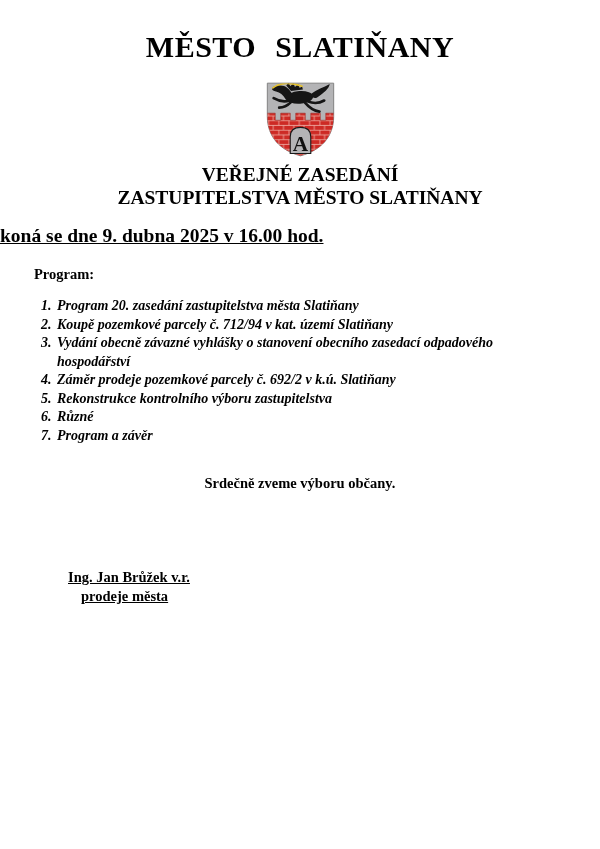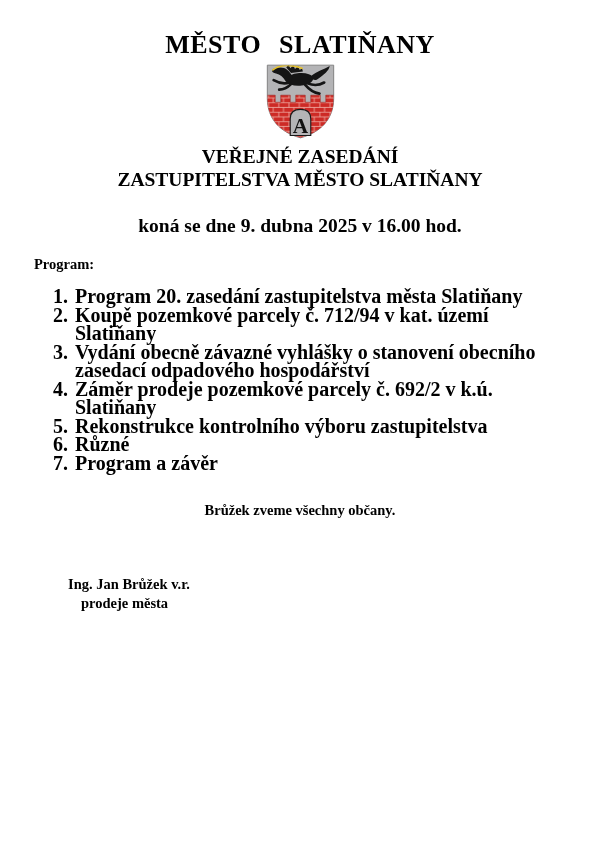--- a/index.html
+++ b/index.html
@@ -7,70 +7,73 @@
     width: 600px; height: 849px;
     background: #ffffff;
     color: #000000;
     font-family: "Liberation Serif", serif;
     font-weight: bold;
     overflow: hidden;
   }
   .page { width: 600px; height: 849px; position: relative; }
 
   .title {
-    margin: 30px 0 2px 0;
+    margin: 30px 0 16px 0;
     text-align: center;
-    font-size: 26px;
+    font-size: 30px;
     letter-spacing: 0.5px;
     word-spacing: 11px;
     font-weight: bold;
   }
 
   .crest-wrap { text-align: center; line-height: 0; }
   .crest-wrap svg { width: 79px; height: 79px; }
 
   .meeting-heading {
     margin-top: 4px;
     text-align: center;
     font-size: 19.5px;
     line-height: 23px;
   }
 
   .meeting-when {
-    margin-top: 23px;
-    text-align: center;
+    margin-top: 15px;
+    text-align: left;
     font-size: 19.5px;
     line-height: 23px;
+    text-decoration: underline;
   }
 
   .program-label {
     margin: 19px 0 0 34px;
     font-size: 14.5px;
   }
 
   ol.agenda {
     margin: 14px 0 0 0;
-    padding-left: 73px;
+    padding-left: 55px;
     width: 487px;
-    font-size: 20px;
+    font-size: 14px;
     line-height: 18.5px;
     list-style-type: decimal;
+    font-style: italic;
   }
   ol.agenda li { padding-left: 2px; }
 
   .closing {
     margin-top: 30px;
     text-align: center;
     font-size: 14.5px;
   }
 
   .signature {
-    margin: 56px 0 0 68px;
+    margin: 76px 0 0 68px;
     font-size: 14.5px;
     line-height: 19px;
+    text-decoration: underline;
   }
   .signature .role { margin-left: 13px; }
 </style>
 </head>
 <body>
 
 <div class="page">
 
   <h1 class="title">MĚSTO SLATIŇANY</h1>
 
@@ -127,20 +130,20 @@
   <ol class="agenda">
     <li>Program 20. zasedání zastupitelstva města Slatiňany</li>
     <li>Koupě pozemkové parcely č. 712/94 v kat. území Slatiňany</li>
     <li>Vydání obecně závazné vyhlášky o stanovení obecního zasedací odpadového hospodářství</li>
     <li>Záměr prodeje pozemkové parcely č. 692/2 v k.ú. Slatiňany</li>
     <li>Rekonstrukce kontrolního výboru zastupitelstva</li>
     <li>Různé</li>
     <li>Program a závěr</li>
   </ol>
 
-  <div class="closing">Brůžek zveme všechny občany.</div>
+  <div class="closing">Srdečně zveme výboru občany.</div>
 
   <div class="signature">
     <div>Ing. Jan Brůžek v.r.</div>
     <div class="role">prodeje města</div>
   </div>
 
 </div>
 
 </body></html>

